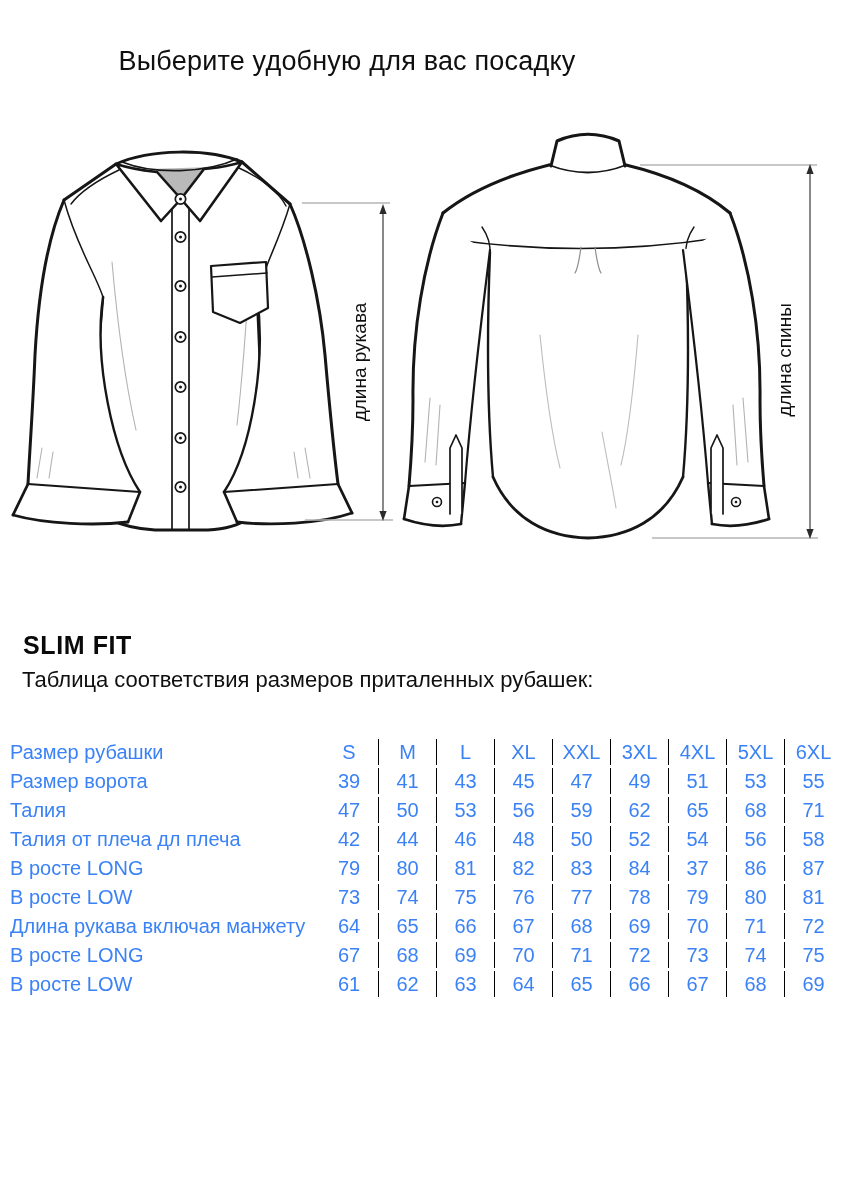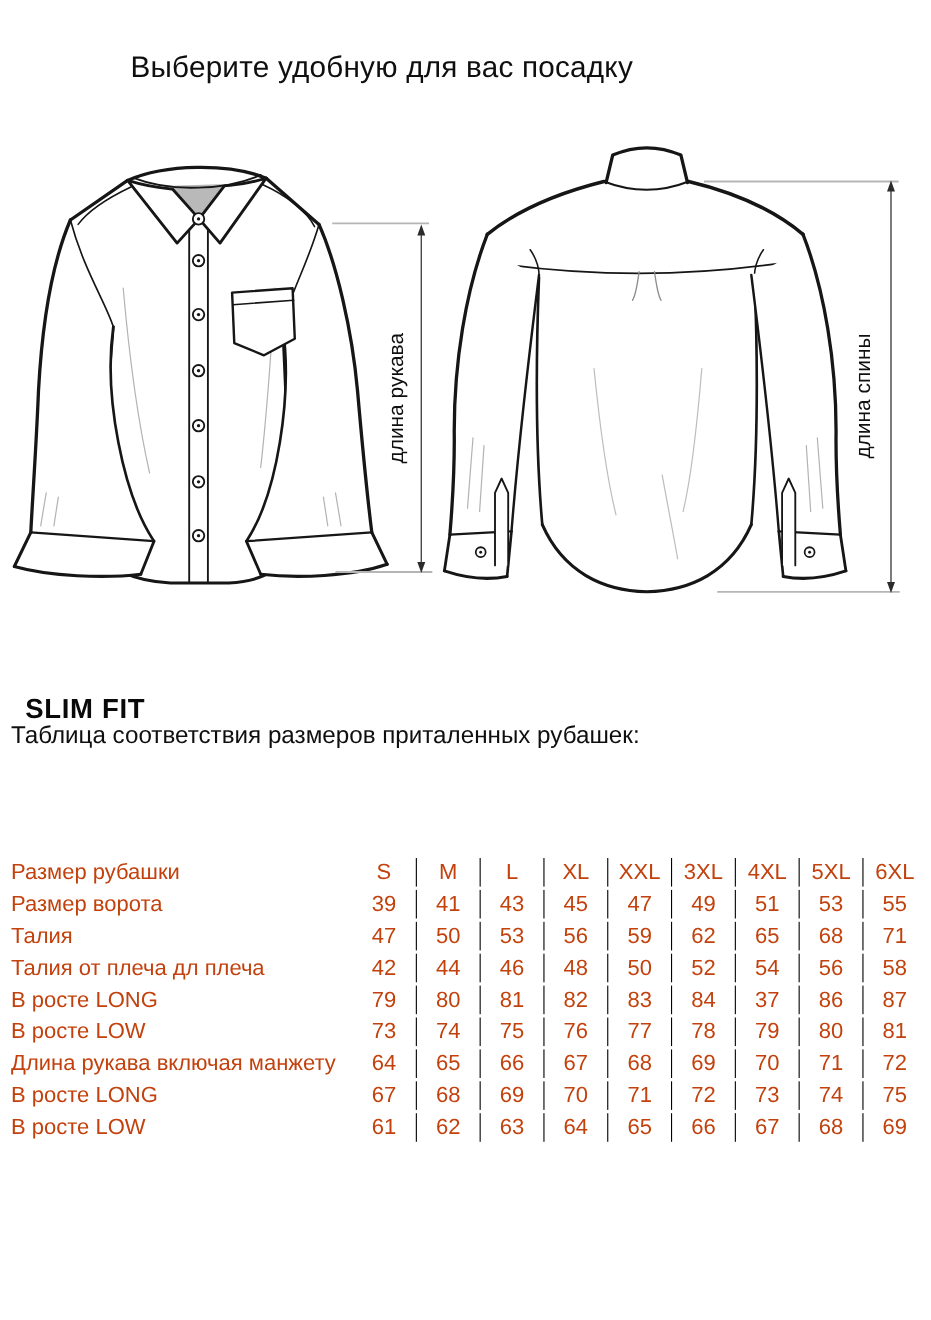--- a/index.html
+++ b/index.html
@@ -1,22 +1,22 @@
 <!DOCTYPE html>
 <html><head>
 <meta charset="utf-8">
 <style>
   html,body{margin:0;padding:0;background:#fff;}
   body{width:846px;height:1200px;position:relative;font-family:"Liberation Sans",sans-serif;color:#111;overflow:hidden;}
   .page{position:absolute;inset:0;background:#fff;}
   .title{position:absolute;top:46px;left:0;width:694px;text-align:center;font-size:27px;font-weight:400;margin:0;color:#0f0f0f;letter-spacing:.2px;}
   .diagram-svg{position:absolute;top:125px;left:0;}
   .fit-heading{position:absolute;top:619px;left:11px;margin:12px;font-size:25px;font-weight:700;letter-spacing:.6px;color:#0a0a0a;}
-  .table-caption{position:absolute;top:655px;left:10px;margin:0;font-size:22px;font-weight:400;color:#0f0f0f;}
-  table.size-table{position:absolute;top:736px;left:10px;width:832px;border-collapse:separate;border-spacing:0 3px;table-layout:fixed;font-size:20px;color:#c2410c;margin-top:41px;}
+  .table-caption{position:absolute;top:655px;left:10px;margin:12px;font-size:22px;font-weight:400;color:#0f0f0f;}
+  table.size-table{position:absolute;top:736px;left:10px;width:832px;border-collapse:separate;border-spacing:0 3px;table-layout:fixed;font-size:20px;color:#3b82f6;}
   table.size-table td{padding:0;height:26px;line-height:26px;white-space:nowrap;overflow:hidden;}
   td.lbl{text-align:left;}
   td.num{text-align:center;}
   td.num + td.num{border-left:1.5px solid #000;}
   col.c-lbl{width:310px;}
   col.c-num{width:58px;}
   svg text{font-family:"Liberation Sans",sans-serif;}
 </style>
 </head>
 <body>

